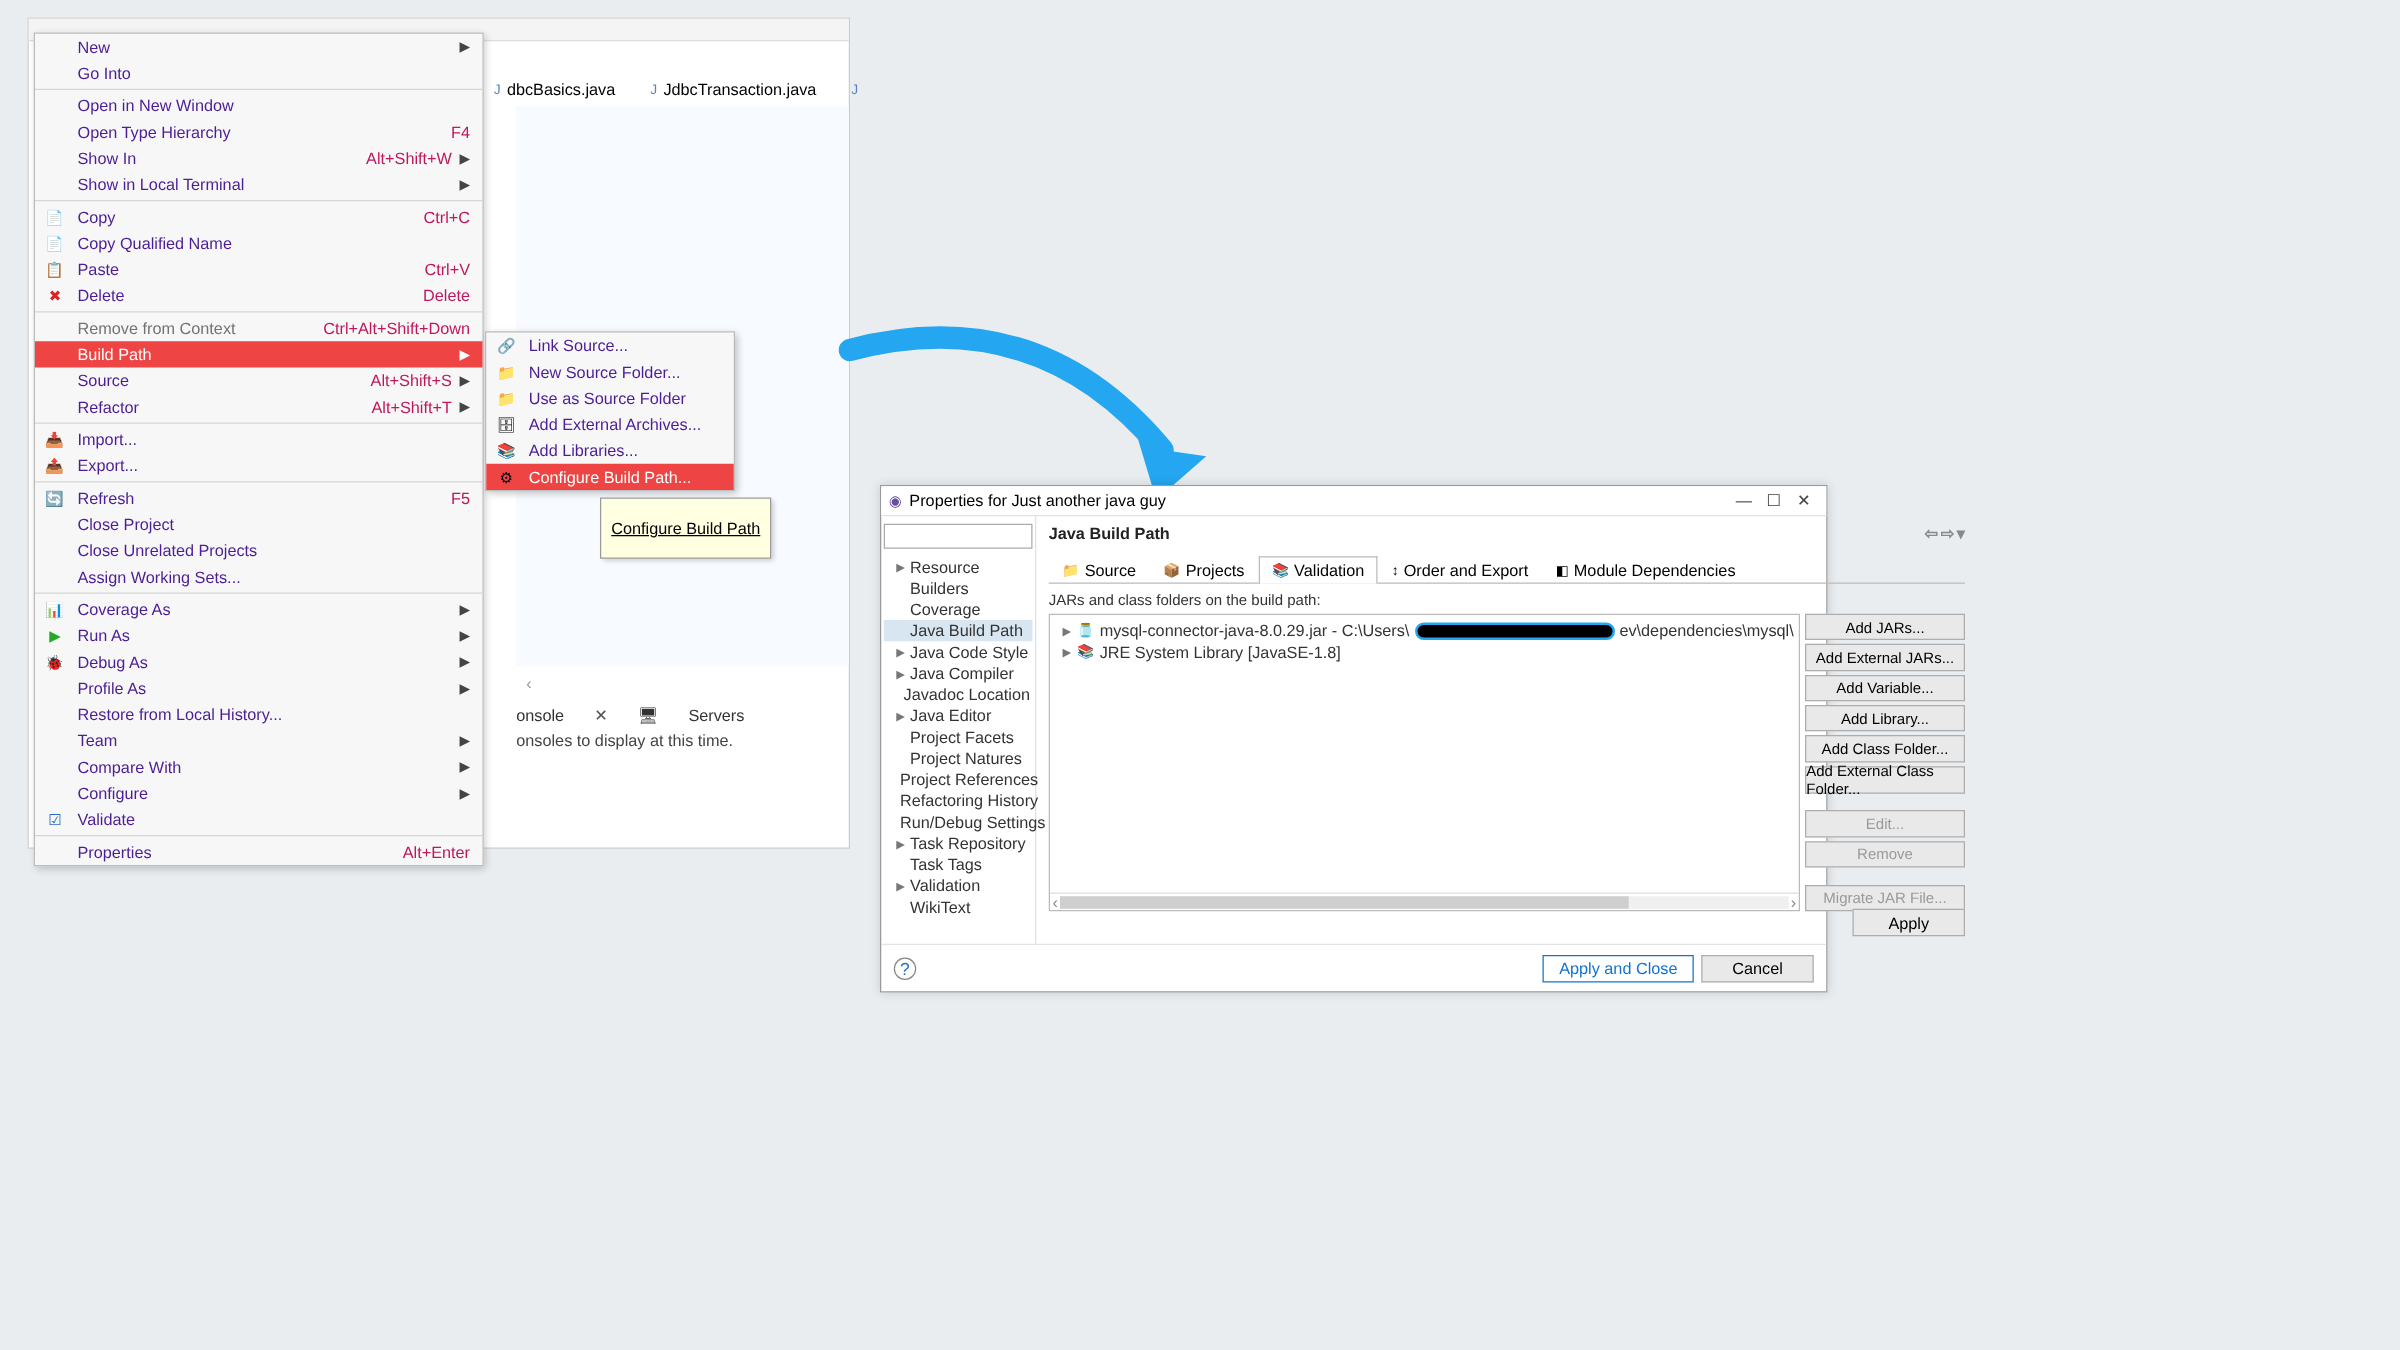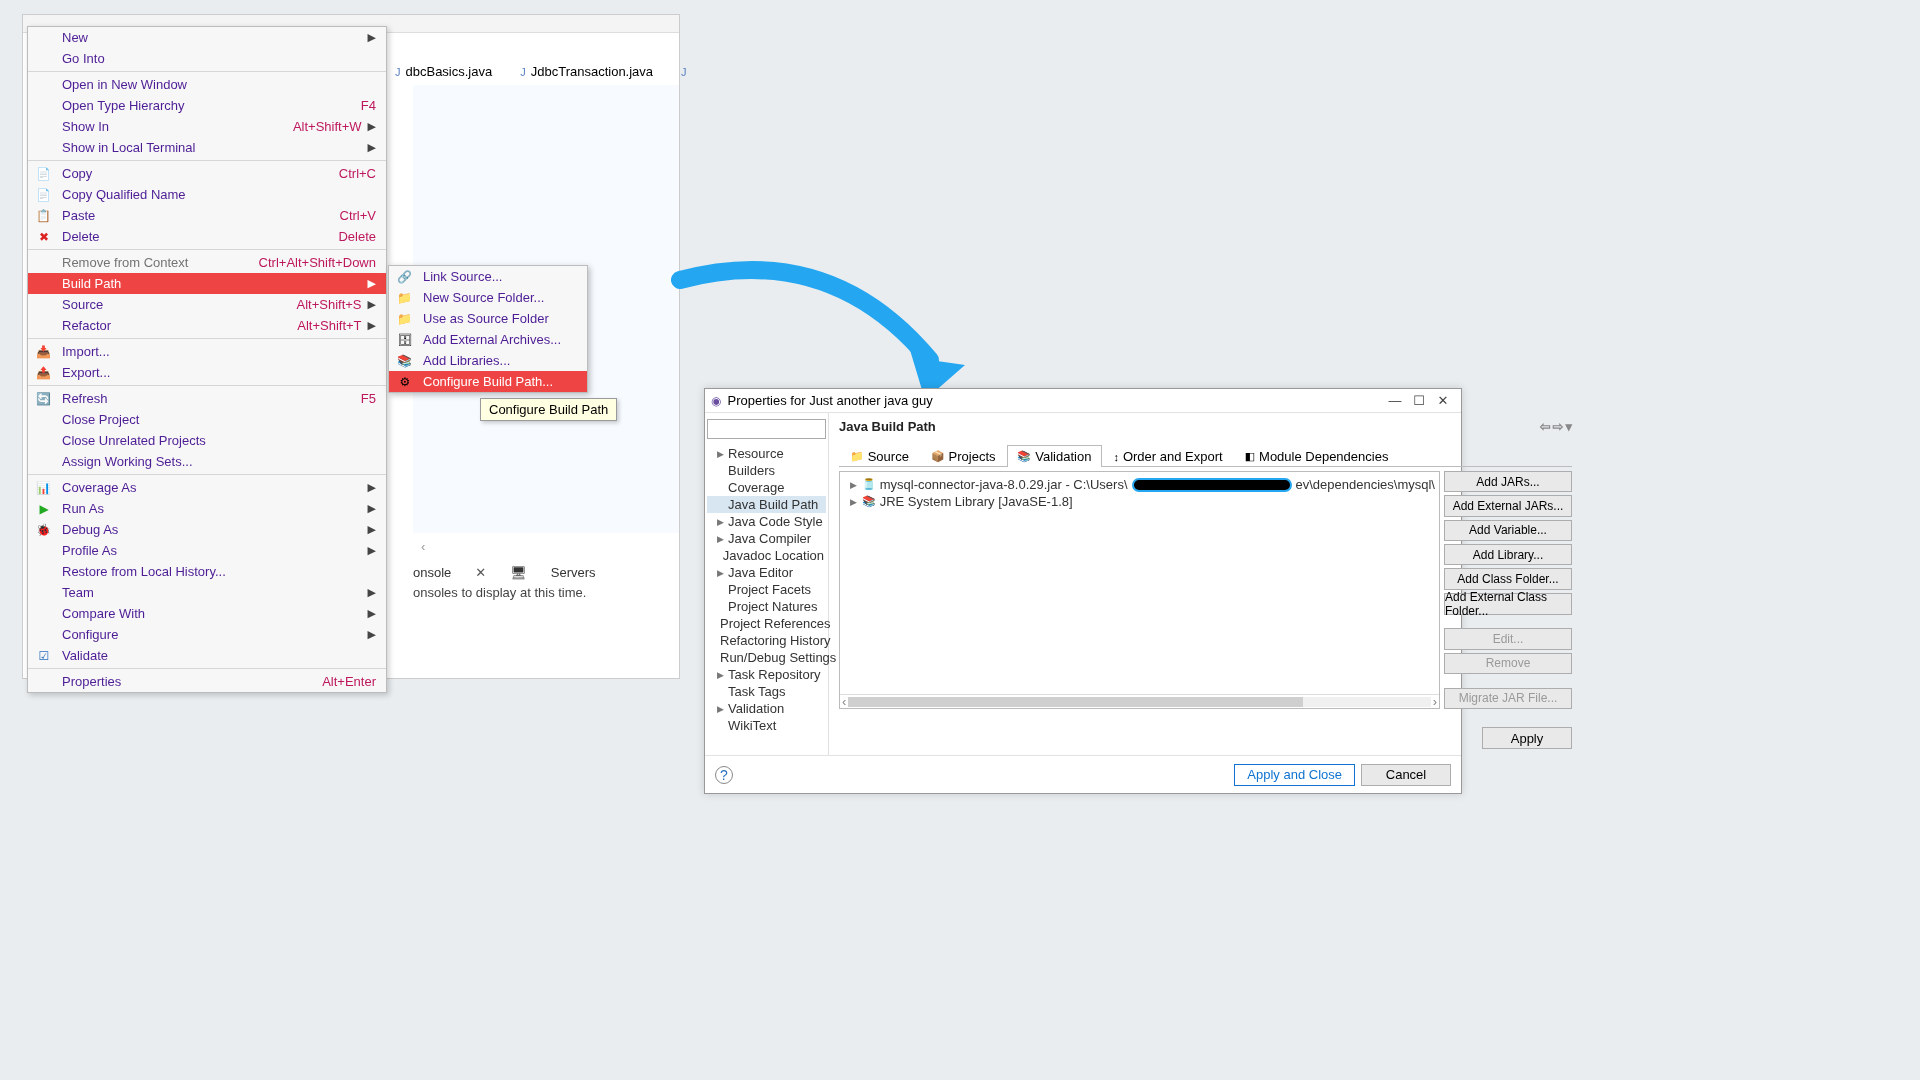--- a/index.html
+++ b/index.html
@@ -26,21 +26,21 @@
   .menu-item .accel { color: #be185d; margin-left: 8px; }
   .menu-item .arrow { margin-left: 6px; color: #444; font-size: 11px; }
   .menu-item.disabled .label { color: #737373; }
   .menu-item.highlight { background: #ef4444; }
   .menu-item.highlight .label, .menu-item.highlight .accel, .menu-item.highlight .arrow { color: #fff; }
 
   
   .submenu { position: absolute; left: 388px; top: 265px; width: 200px; background: #f7f7f7; border: 1px solid #bcbcbc; box-shadow: 2px 2px 6px rgba(0,0,0,0.25); }
   .submenu .menu-item { padding-left: 34px; }
 
-  .tooltip { position: absolute; left: 480px; top: 398px; background: #ffffe1; border: 1px solid #9a9a9a; padding: 3px 8px; box-shadow: 2px 2px 4px rgba(0,0,0,0.2); }
+  .tooltip { position: absolute; left: 480px; top: 398px; background: #ffffe1; border: 1px solid #9a9a9a; padding: 16px 8px; box-shadow: 2px 2px 4px rgba(0,0,0,0.2); text-decoration: underline; }
 
   
   .big-arrow { position: absolute; left: 670px; top: 250px; pointer-events: none; }
 
   .small-arrow { position: absolute; left: 1320px; top: 500px; pointer-events: none; }
 
   
   .dialog { position: absolute; left: 704px; top: 388px; width: 758px; height: 406px; background: #fff; border: 1px solid #999; box-shadow: 0 0 8px rgba(0,0,0,0.15); }
   .dlg-title { height: 24px; background: #fff; border-bottom: 1px solid #e2e2e2; display: flex; align-items: center; padding: 0 6px; }
   .dlg-title .ic { margin-right: 6px; color: #6a4fa0; font-size: 12px; }
@@ -388,20 +388,21 @@
           </div>
           <div class="tab">
             <span class="tic">↕</span>
             <span>Order and Export</span>
           </div>
           <div class="tab">
             <span class="tic">◧</span>
             <span>Module Dependencies</span>
           </div>
         </div>
+      <div class="jar-label">JARs and class folders on the build path:</div>
       <div class="lib-body">
         <div class="lib-tree">
           <div id="libs">
               <div class="tree-row">
                 <span class="exp">▶</span>
                 <span class="jic">🫙</span>
                 <span>mysql-connector-java-8.0.29.jar - C:\Users\</span>
                 <span class="redact"></span>
                 <span>ev\dependencies\mysql\</span>
               </div>

